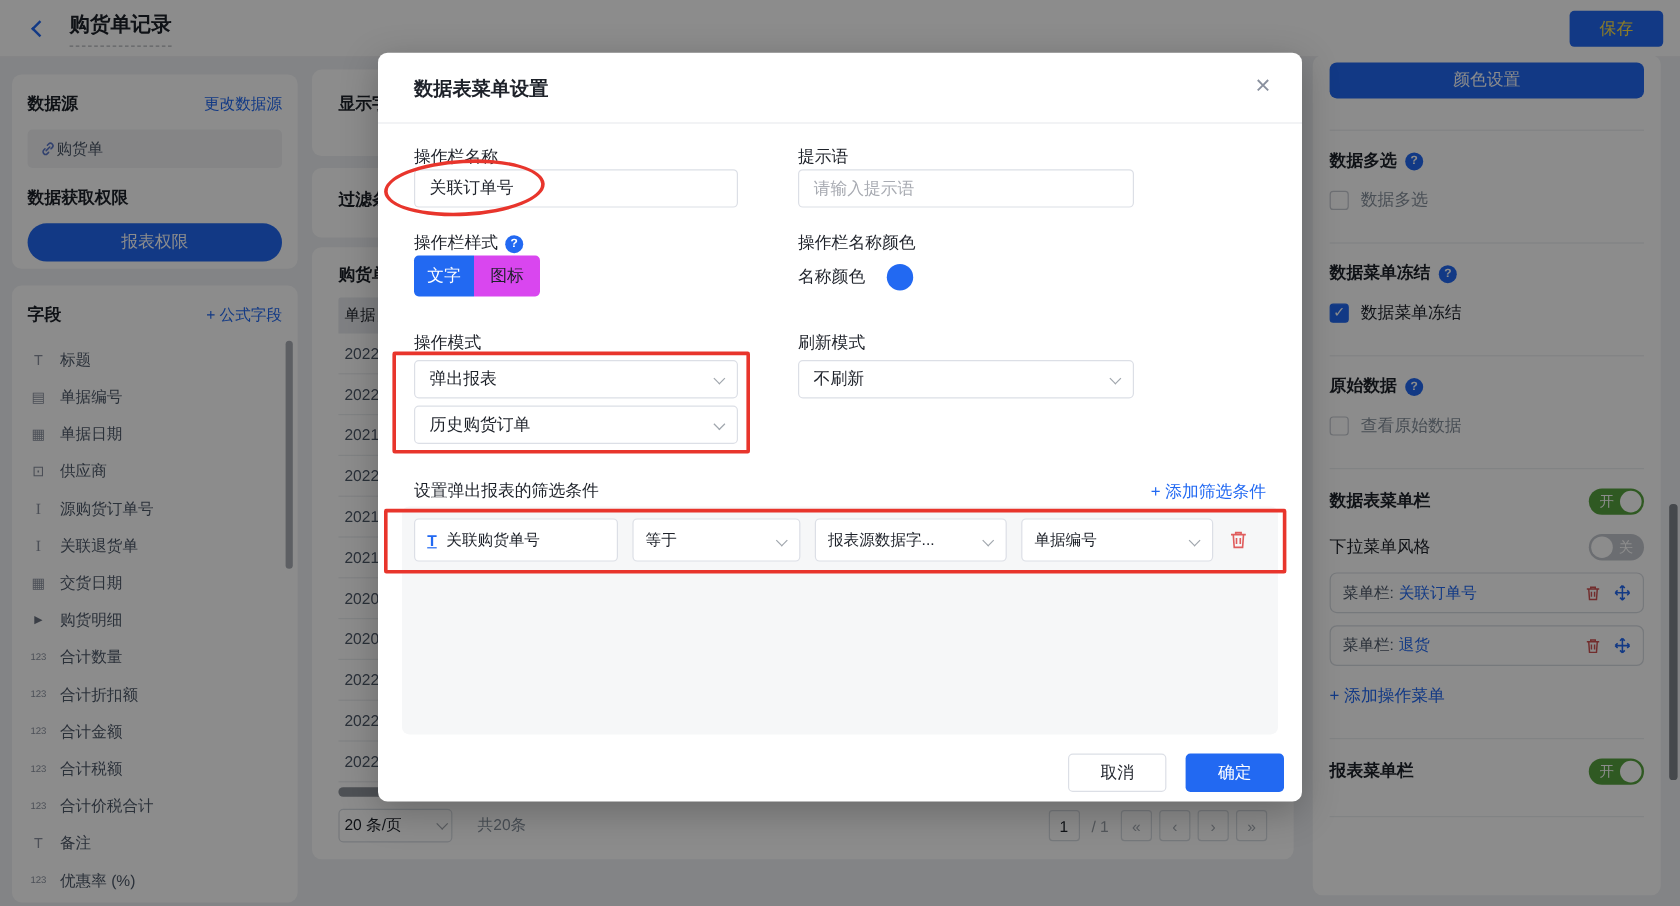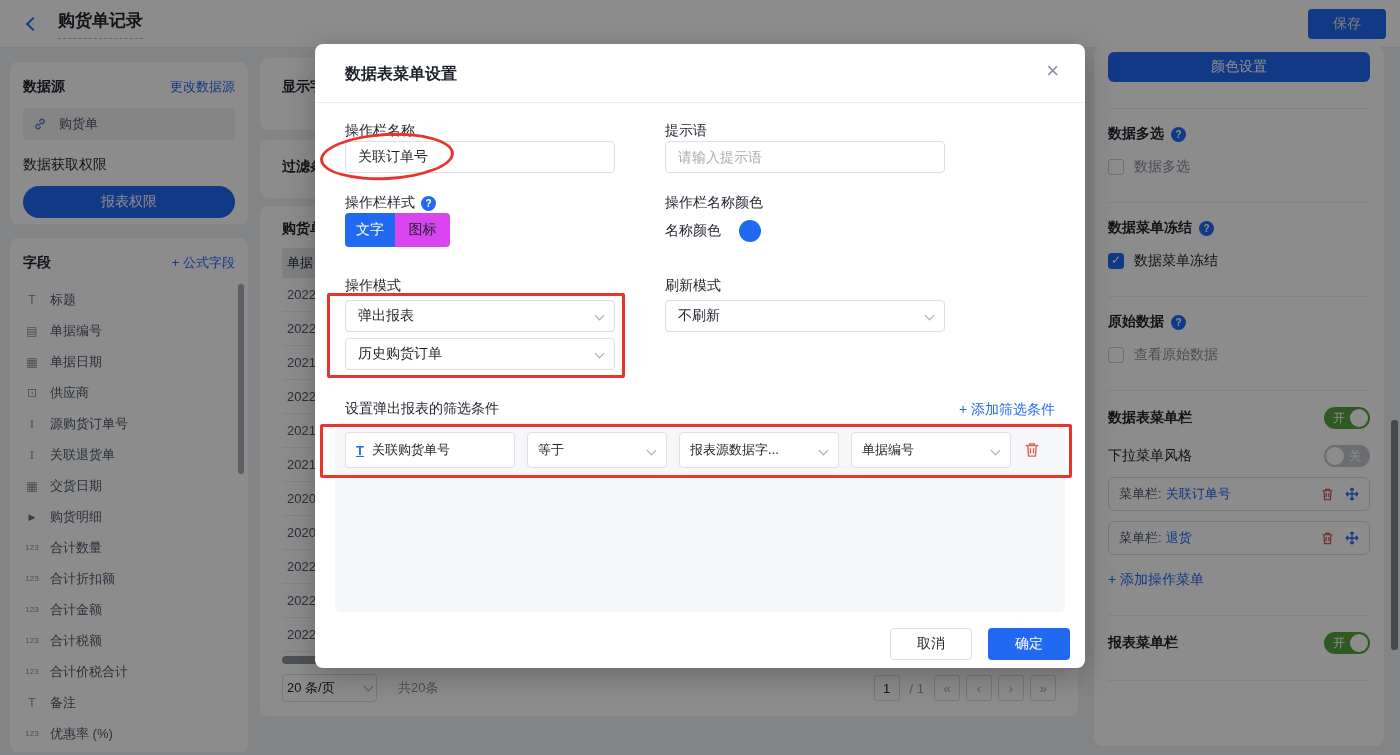--- a/index.html
+++ b/index.html
@@ -2,30 +2,30 @@
 <html><head>
 <meta charset="utf-8">
 <style>
   *{margin:0;padding:0;box-sizing:border-box}
   body{font-family:"Liberation Sans","DejaVu Sans",sans-serif;}
   .page{position:relative;width:1400px;height:755px;background:#eff1f4;overflow:hidden;font-size:14px;color:#1d2129}
   
   .topbar{position:absolute;left:0;top:0;width:1400px;height:48px;background:#fff;display:flex;align-items:center;padding:0 14px;border-bottom:1px solid #e9ebef}
   .back{width:10px;height:10px;border-left:2.5px solid #2269f2;border-bottom:2.5px solid #2269f2;transform:rotate(45deg);margin:0 20px 0 14px;cursor:pointer}
   .tb-title{font-size:17px;font-weight:600;color:#1d2129;padding-bottom:4px;border-bottom:1.5px dashed #b3b5ba;line-height:1.5}
-  .save-btn{margin-left:auto;width:78px;height:30px;background:#2269f2;color:#e5e5e5;border:none;border-radius:4px;font-size:14px;cursor:pointer}
+  .save-btn{margin-left:auto;width:78px;height:30px;background:#2269f2;color:#fde047;border:none;border-radius:4px;font-size:14px;cursor:pointer}
   
   .card{position:absolute;background:#fff;border-radius:8px}
   .hd{display:flex;align-items:center;justify-content:space-between}
   .bold{font-weight:700;font-size:14px;color:#1d2129}
   .link{color:#2269f2;font-size:13px;cursor:pointer;text-decoration:none}
   
   #cardL1{left:10px;top:62px;width:238px;height:162px;padding:16px 13px}
-  .ds-pill{margin-top:12px;height:32px;background:#f2f3f5;border-radius:4px;display:flex;align-items:center;gap:12px;padding:0 10px;font-size:13px;color:#4e5969}
-  .perm-title{margin-top:16px;font-weight:400}
+  .ds-pill{margin-top:12px;height:32px;background:#f2f3f5;border-radius:4px;display:flex;align-items:center;gap:0;padding:0 10px;font-size:13px;color:#4e5969}
+  .perm-title{margin-top:16px;font-weight:700}
   .perm-btn{margin-top:12px;width:100%;height:32px;background:#2269f2;color:#fff;border:none;border-radius:16px;font-size:14px;cursor:pointer}
   
   #cardL2{left:10px;top:238px;width:238px;height:514px;padding:16px 13px;overflow:hidden}
   .field-item{display:flex;align-items:center;gap:9px;height:31px;font-size:13px;color:#4e5969;cursor:pointer}
   .field-list{margin-top:12px}
   .f-icon{width:18px;color:#8a919f;font-size:12px;text-align:center;flex:none}
   .field-item.num .f-icon{font-size:8px;letter-spacing:0;font-weight:400}
   .field-item.arrow .f-icon{font-size:9px;color:#6b7280}
   .field-item.serif .f-icon{font-family:"Liberation Serif","DejaVu Serif",serif;font-size:13px}
   .l-scroll{position:absolute;right:4px;top:46px;width:6px;height:190px;background:#a9adb4;border-radius:3px}

